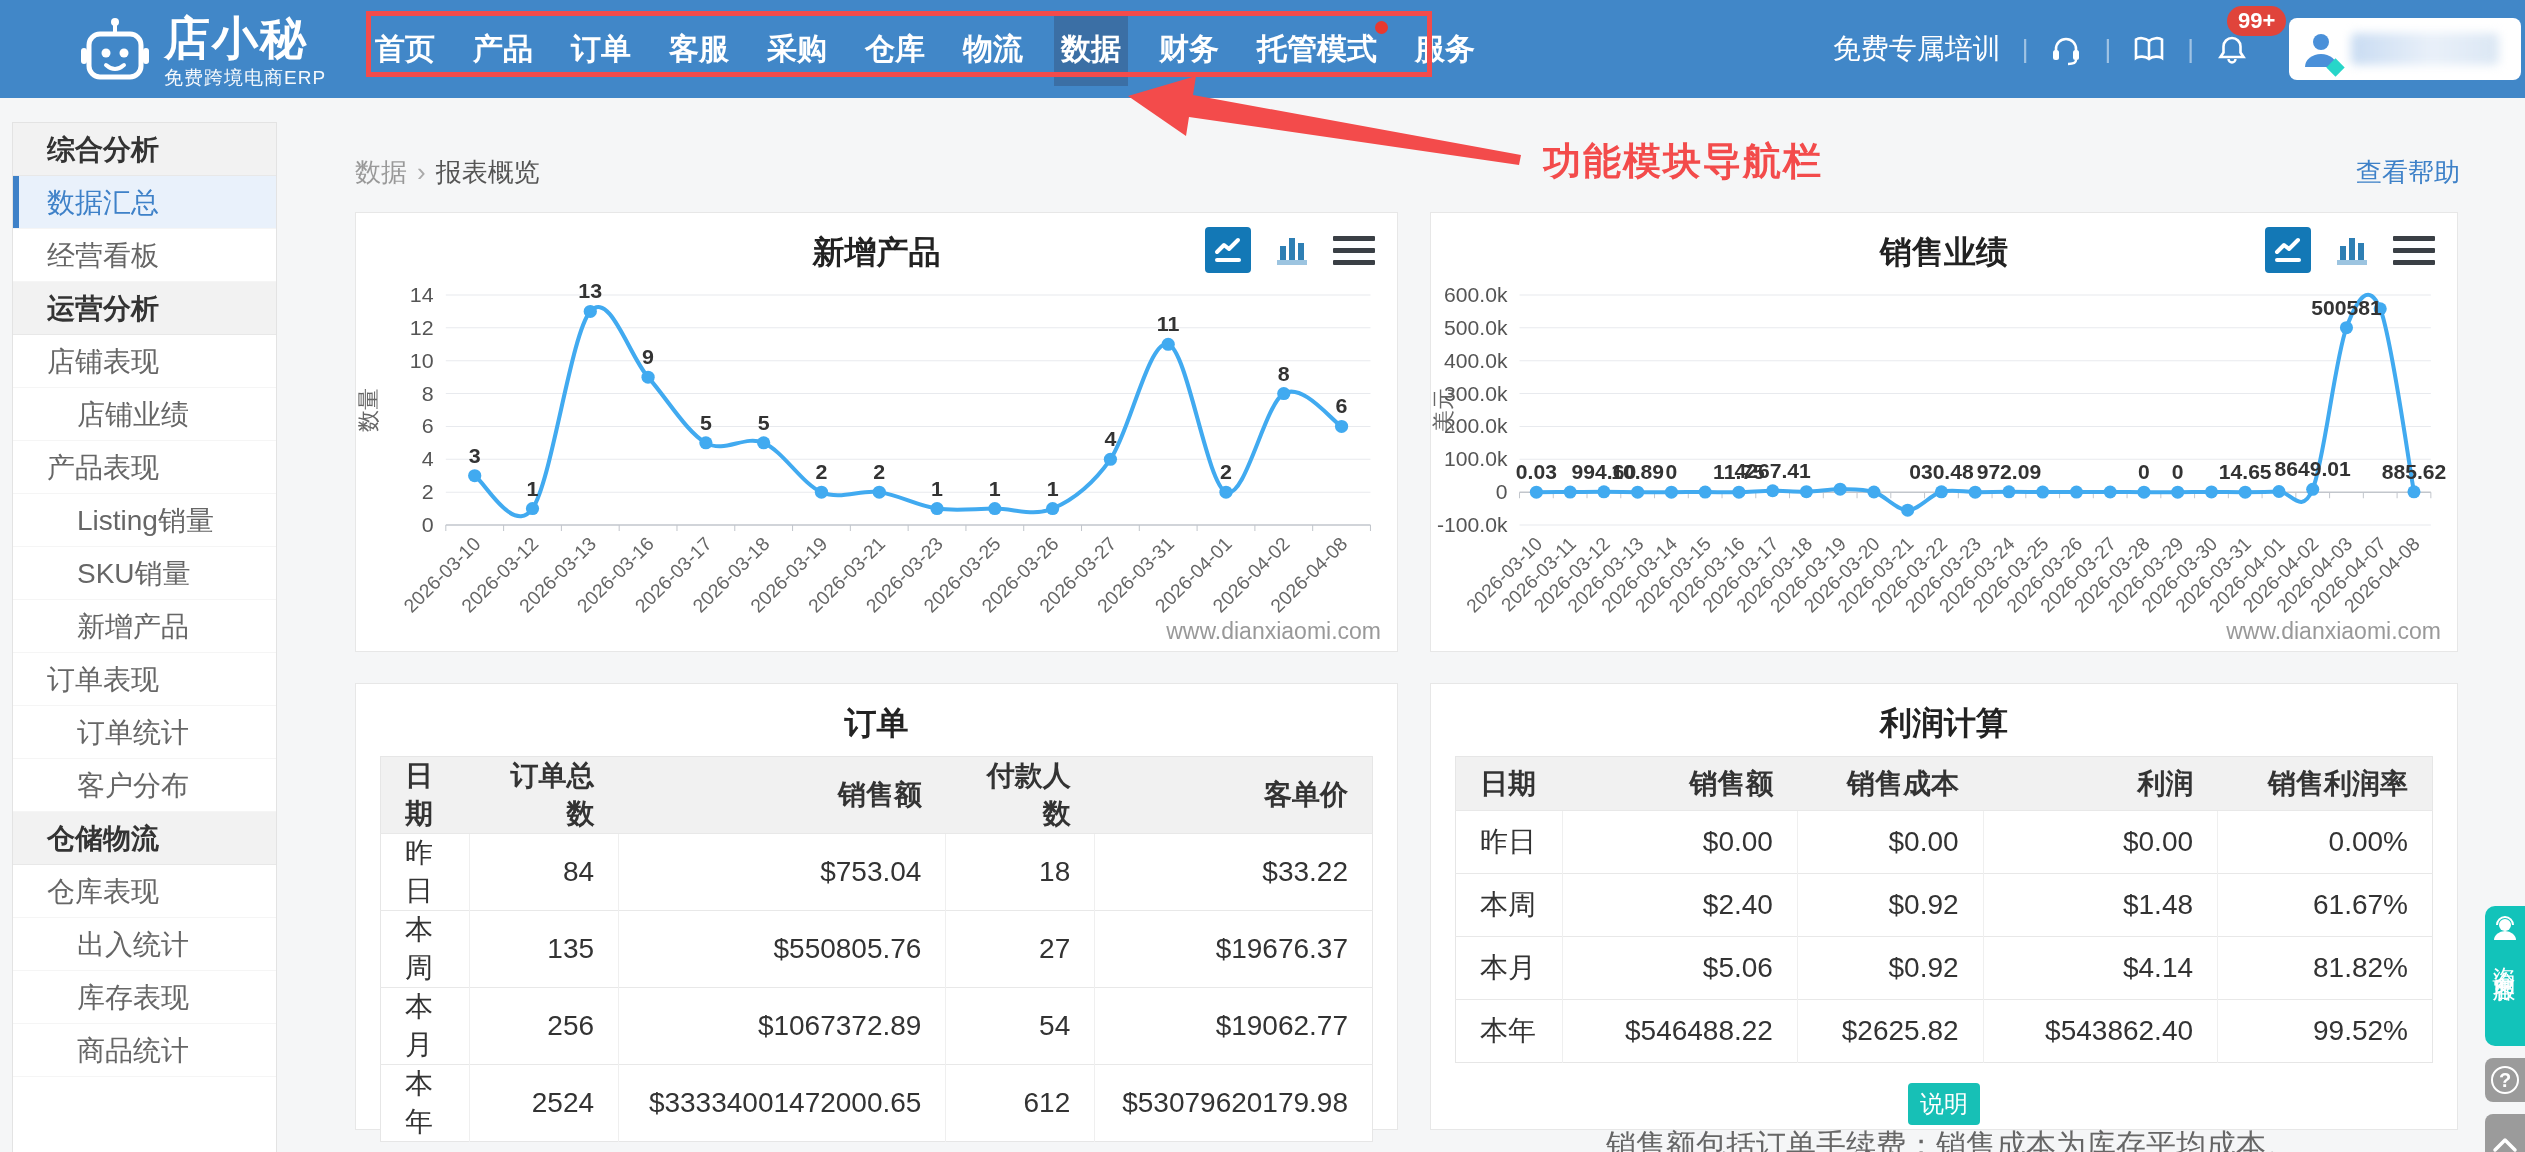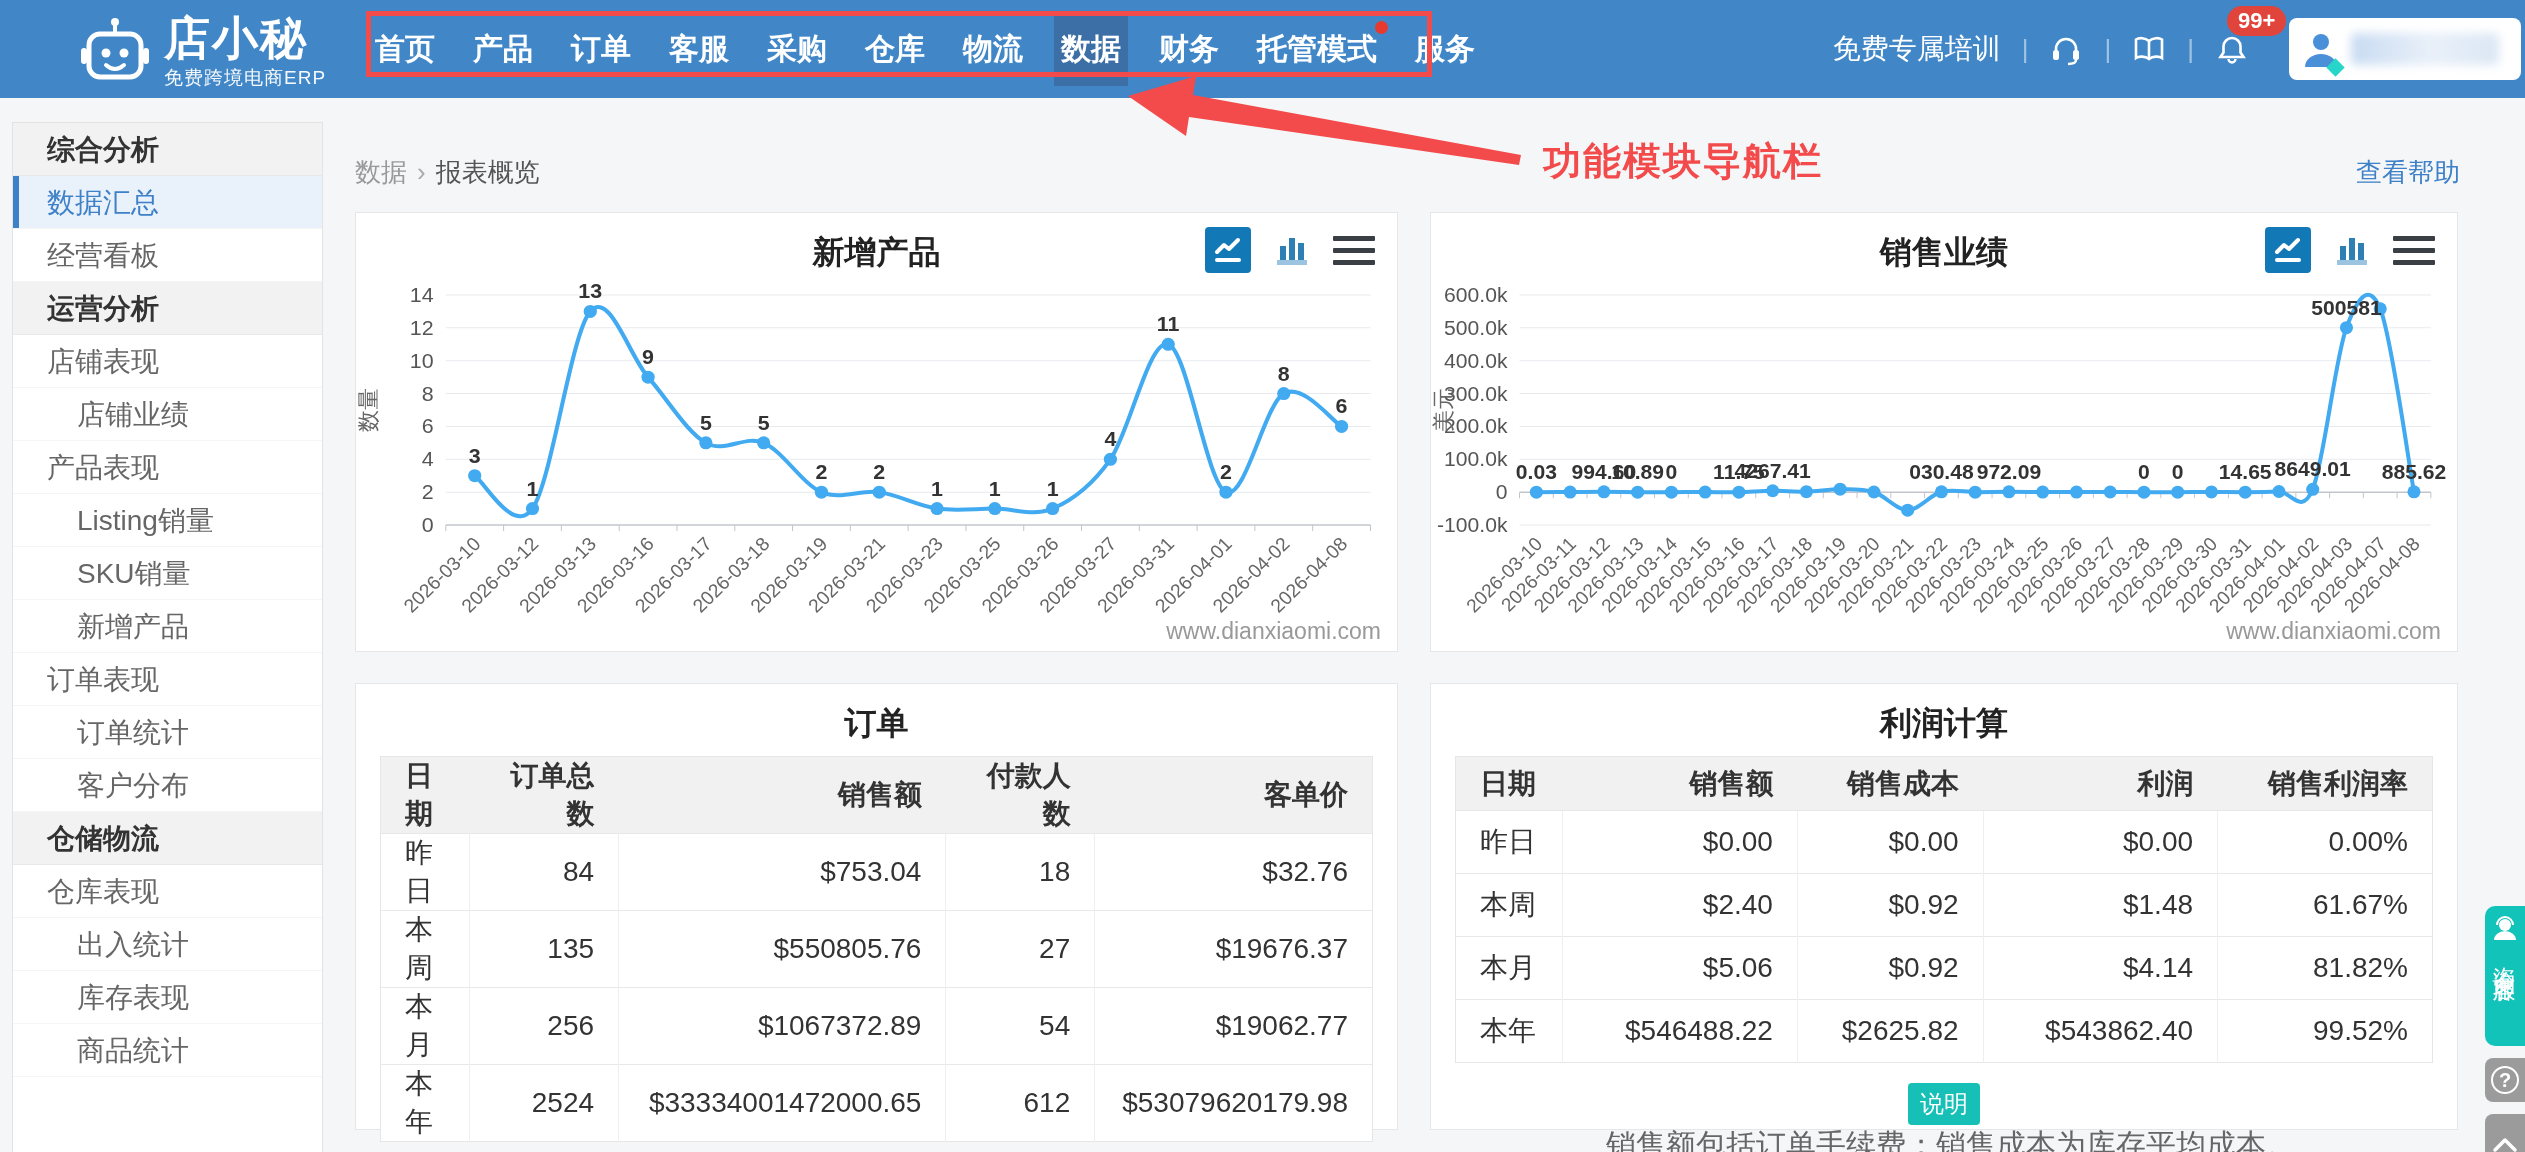--- a/index.html
+++ b/index.html
@@ -28,21 +28,21 @@
   .avatar-box { width:232px; height:62px; background:#fff; border-radius:8px; margin-left:40px; display:flex; align-items:center; padding:0 12px; position:relative; }
   .blur-name { width:148px; height:32px; margin-left:10px; border-radius:5px;
     background:linear-gradient(90deg,#c9dcf2,#e9f0f9 55%,#dbe7f4); filter:blur(5px); }
   .vip-diamond { position:absolute; left:40px; bottom:6px; width:13px; height:13px; background:#27d6c9; transform:rotate(45deg); }
 
   
   .anno-svg { position:absolute; left:0; top:0; width:2525px; height:260px; z-index:9; pointer-events:none; }
   .anno-text { position:absolute; left:1543px; top:136px; z-index:9; color:#f34b4b; font-size:38px; font-weight:bold; letter-spacing:2px; }
 
   
-  .sidebar { position:absolute; left:12px; top:122px; width:311px; bottom:0; background:#fff; border:1px solid #e3e3e3; border-bottom:none; z-index:2; }
+  .sidebar { position:absolute; left:12px; top:122px; width:265px; bottom:0; background:#fff; border:1px solid #e3e3e3; border-bottom:none; z-index:2; }
   .side-header { height:53px; line-height:53px; background:#f2f2f2; color:#333; font-size:28px; font-weight:bold;
     padding-left:34px; border-bottom:1px solid #e8e8e8; }
   .side-item { height:53px; line-height:53px; color:#666; font-size:28px; padding-left:34px; background:#fff;
     border-bottom:1px solid #f5f5f5; cursor:pointer; }
   .side-item.sub { padding-left:64px; }
   .side-item.active { background:#e9f1fb; color:#3e81c8; box-shadow:inset 6px 0 0 #3e81c8; }
 
   
   .content { position:absolute; left:355px; top:98px; width:2170px; bottom:0; padding-top:52px; }
   .crumb-row { height:44px; display:flex; align-items:center; font-size:26px; color:#999; padding-right:65px; }
@@ -466,21 +466,21 @@
                 <th class="ar">付款人数</th>
                 <th class="ar">客单价</th>
               </tr>
             </thead>
             <tbody>
               <tr>
                 <td class="al">昨日</td>
                 <td class="ar">84</td>
                 <td class="ar">$753.04</td>
                 <td class="ar">18</td>
-                <td class="ar">$32.76</td>
+                <td class="ar">$33.22</td>
               </tr>
               <tr>
                 <td class="al">本周</td>
                 <td class="ar">135</td>
                 <td class="ar">$550805.76</td>
                 <td class="ar">27</td>
                 <td class="ar">$19676.37</td>
               </tr>
               <tr>
                 <td class="al">本月</td>

